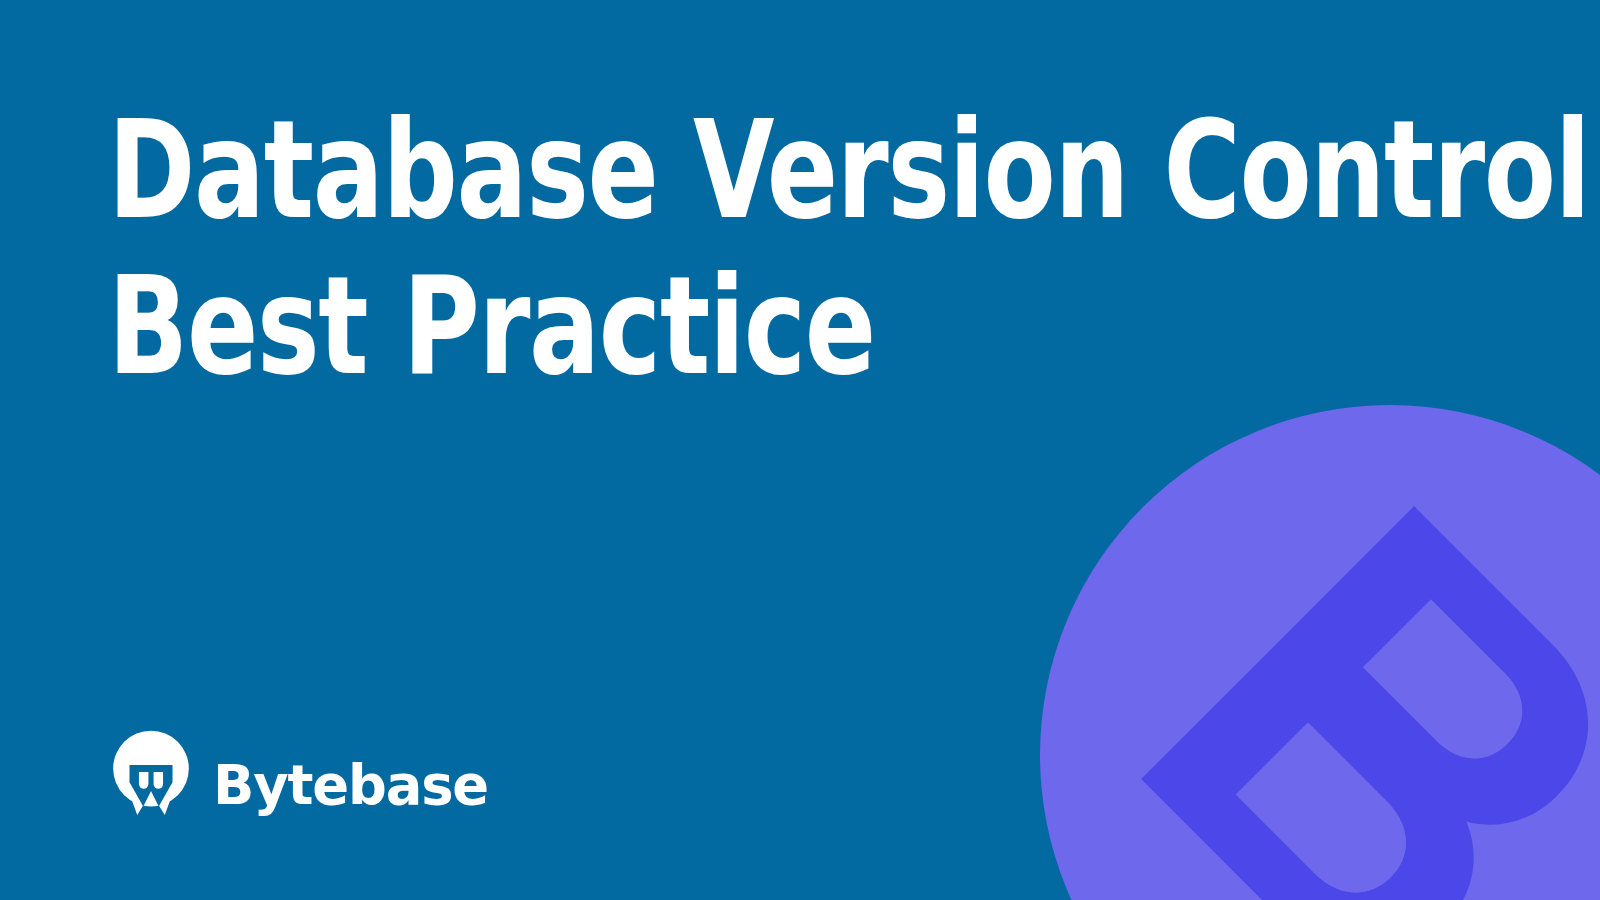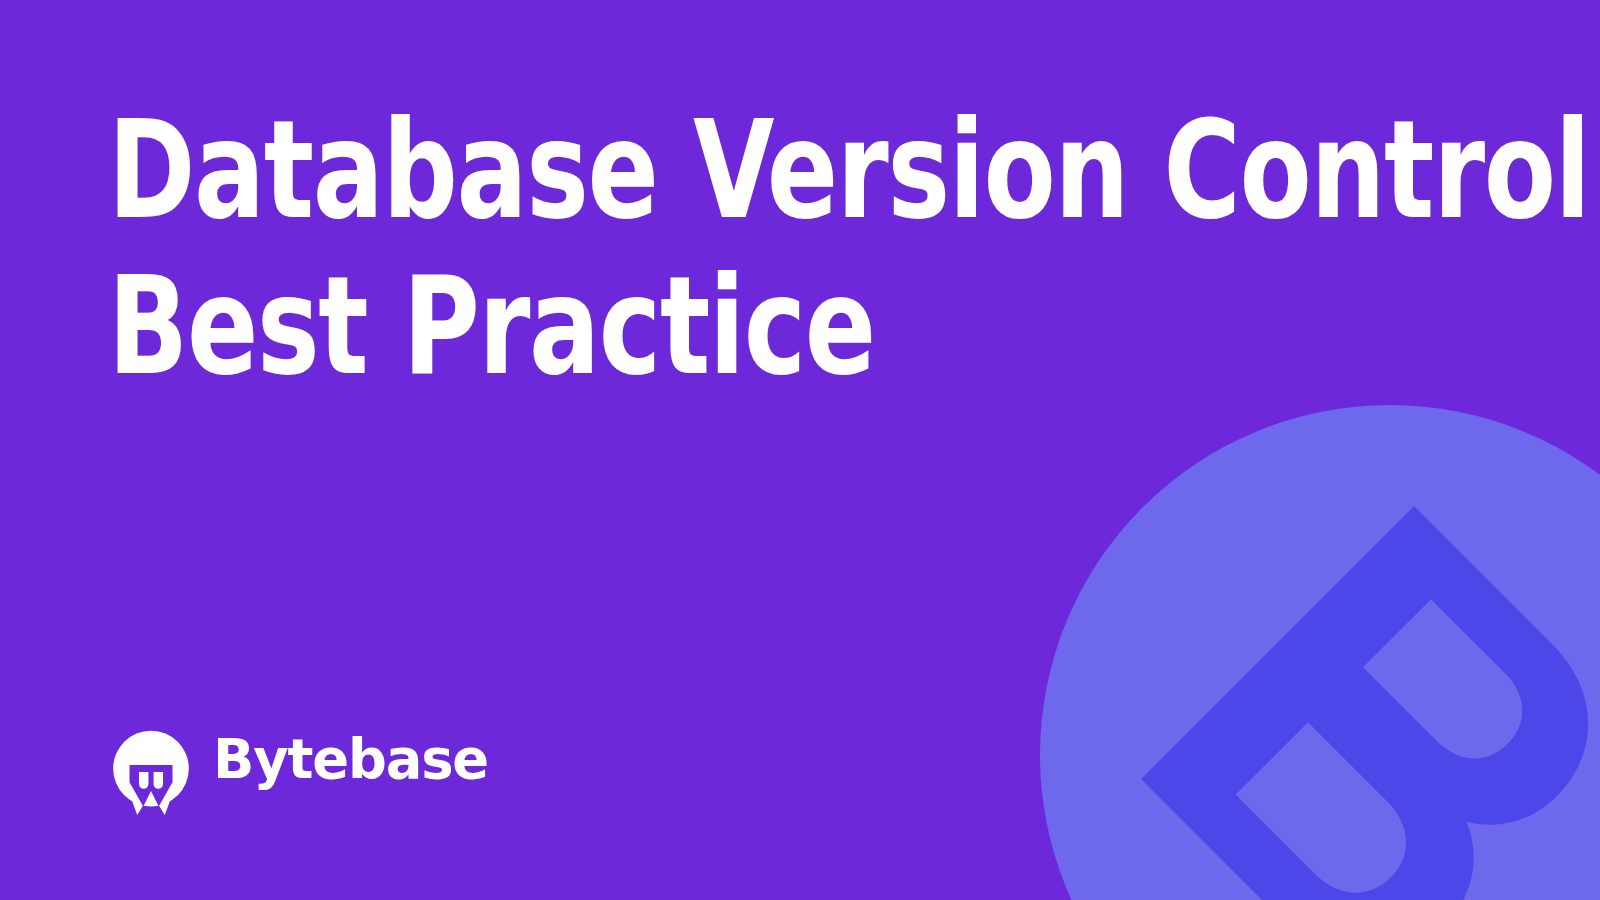--- a/index.html
+++ b/index.html
@@ -11,21 +11,21 @@
 
   body {
     font-family:"Liberation Sans", sans-serif;
     background:#4c47e8;
   }
 
   .card {
     position:relative;
     width:1600px;
     height:900px;
-    background:#6d28d9;
+    background:#0369a1;
     overflow:hidden;
   }
 
   
   .watermark {
     position:absolute;
     left:0; top:0;
     width:1600px; height:900px;
     pointer-events:none;
   }
@@ -51,21 +51,21 @@
     transform:scaleX(0.86);
     transform-origin:left center;
   }
 
   
   .brand {
     position:absolute;
     left:108px;
     top:729px;
     display:flex;
-    align-items:flex-start;
+    align-items:flex-end;
     gap:19px;
     z-index:3;
   }
 
   .brand-mark {
     width:86px;
     height:86px;
     display:block;
     flex:0 0 auto;
   }

